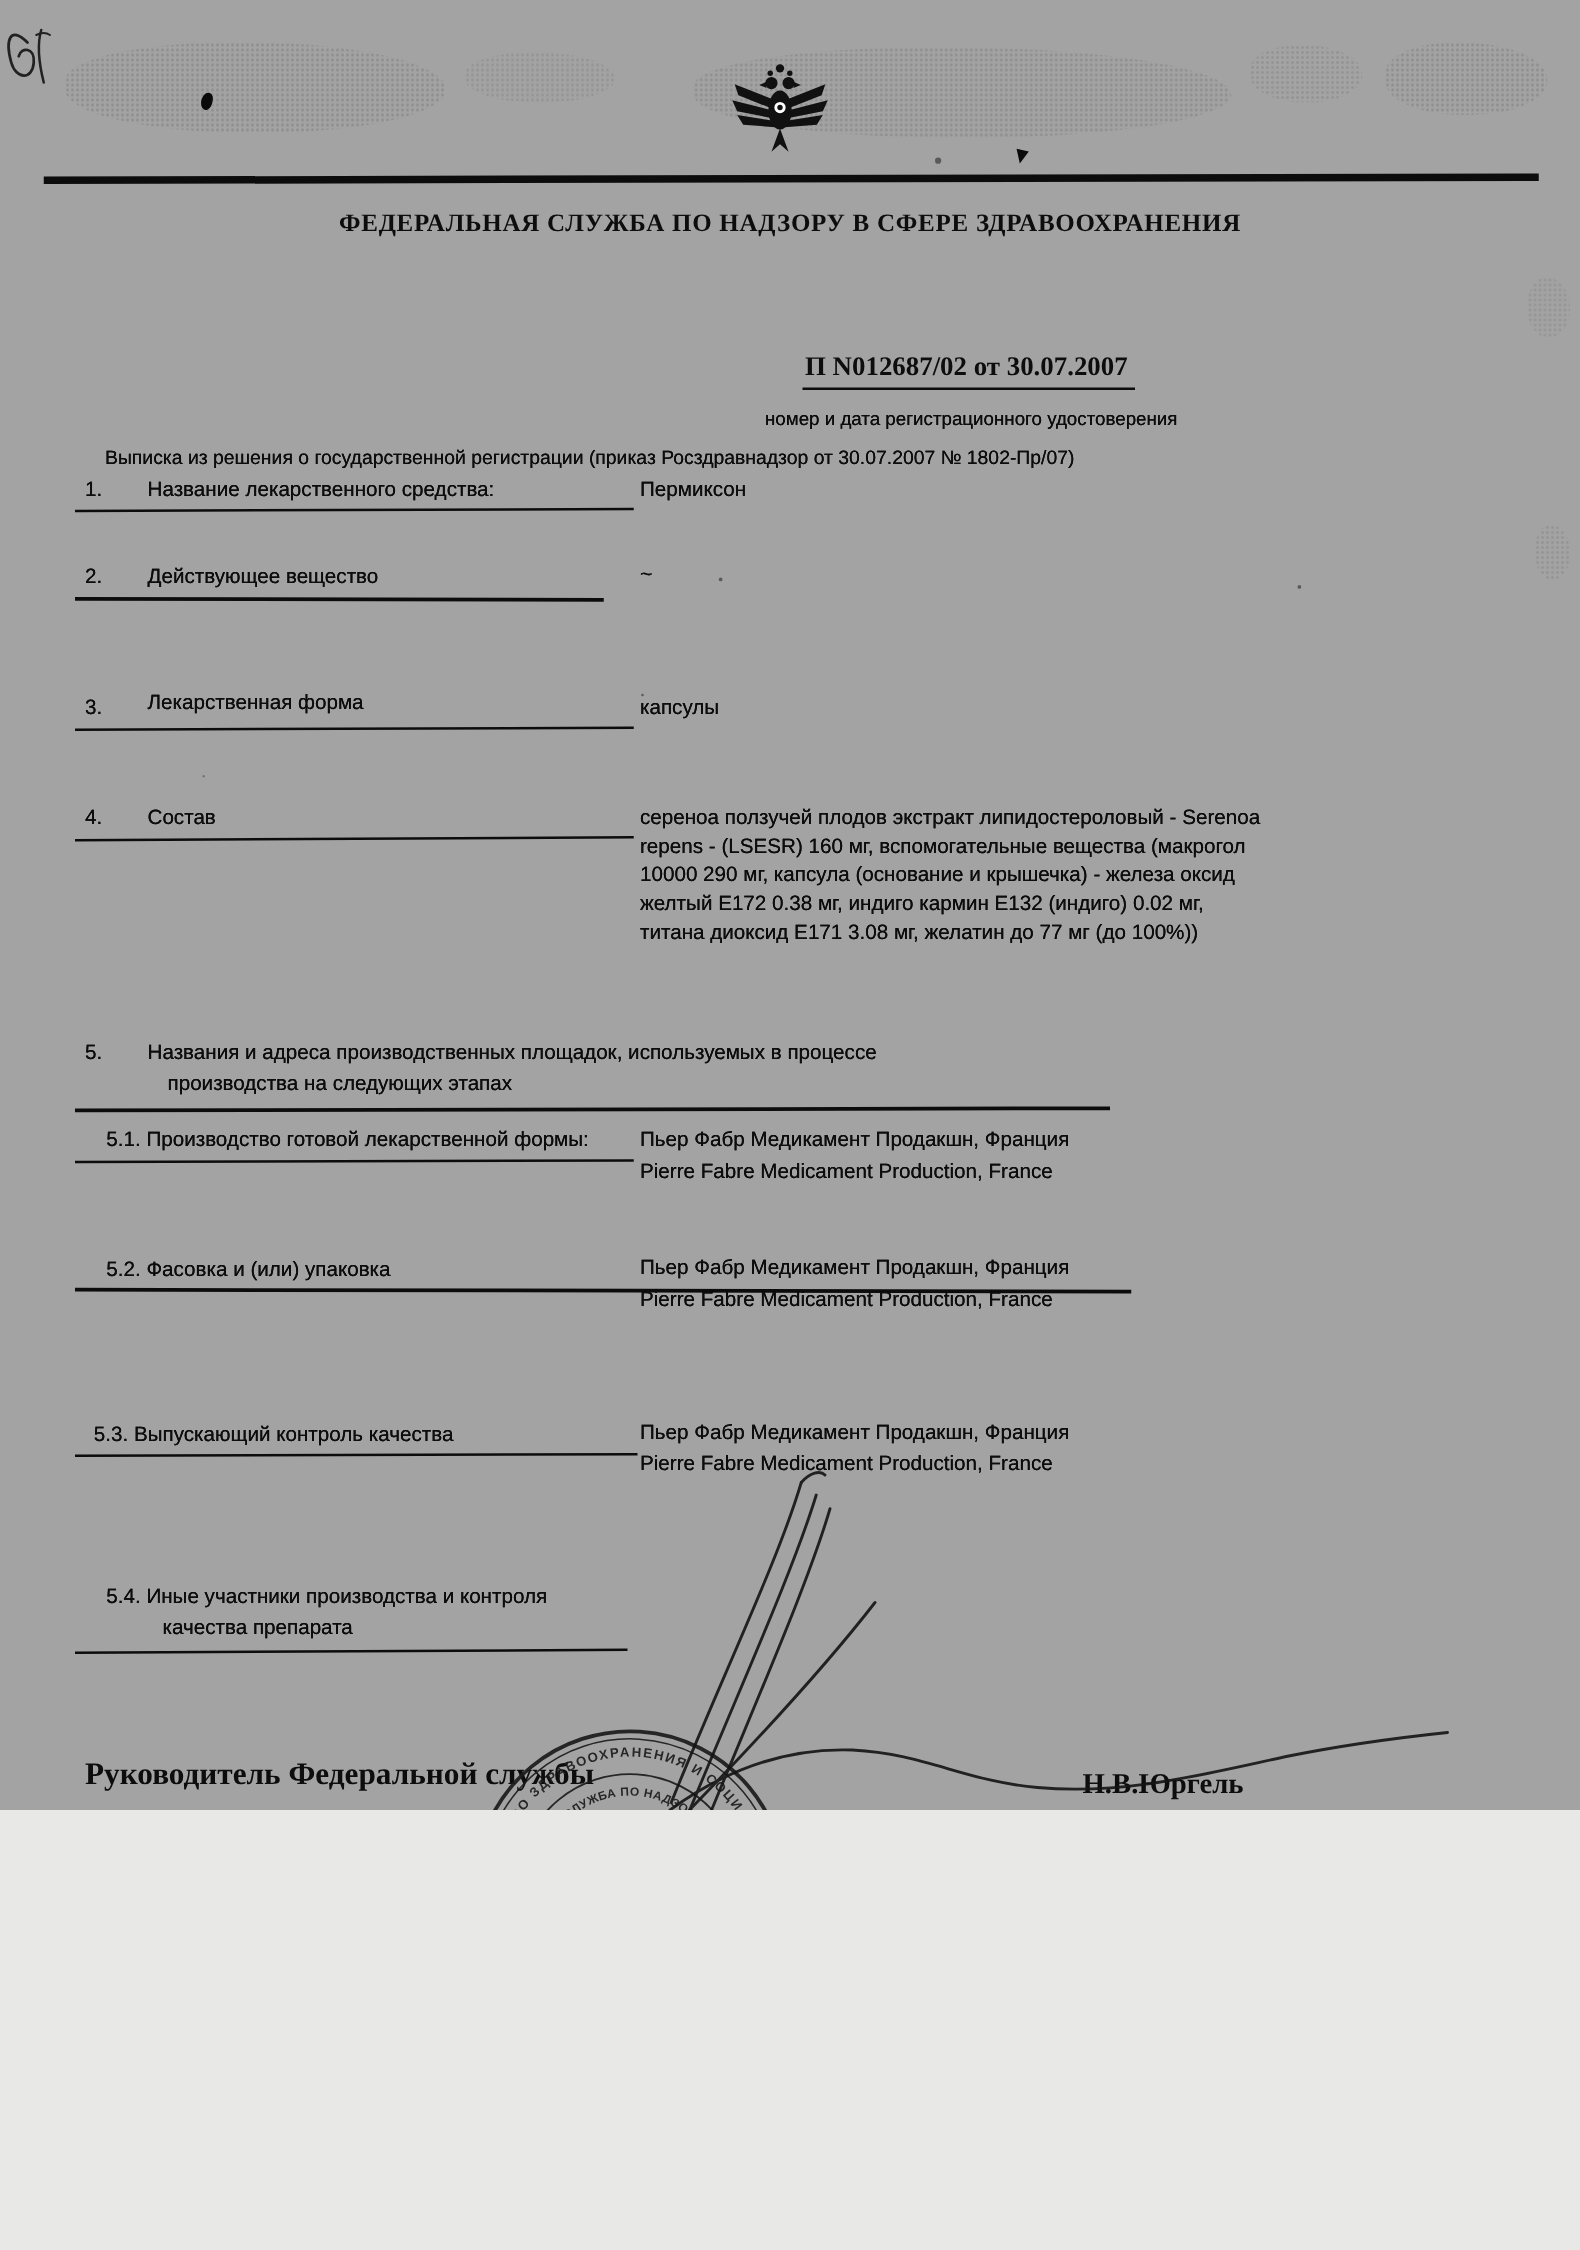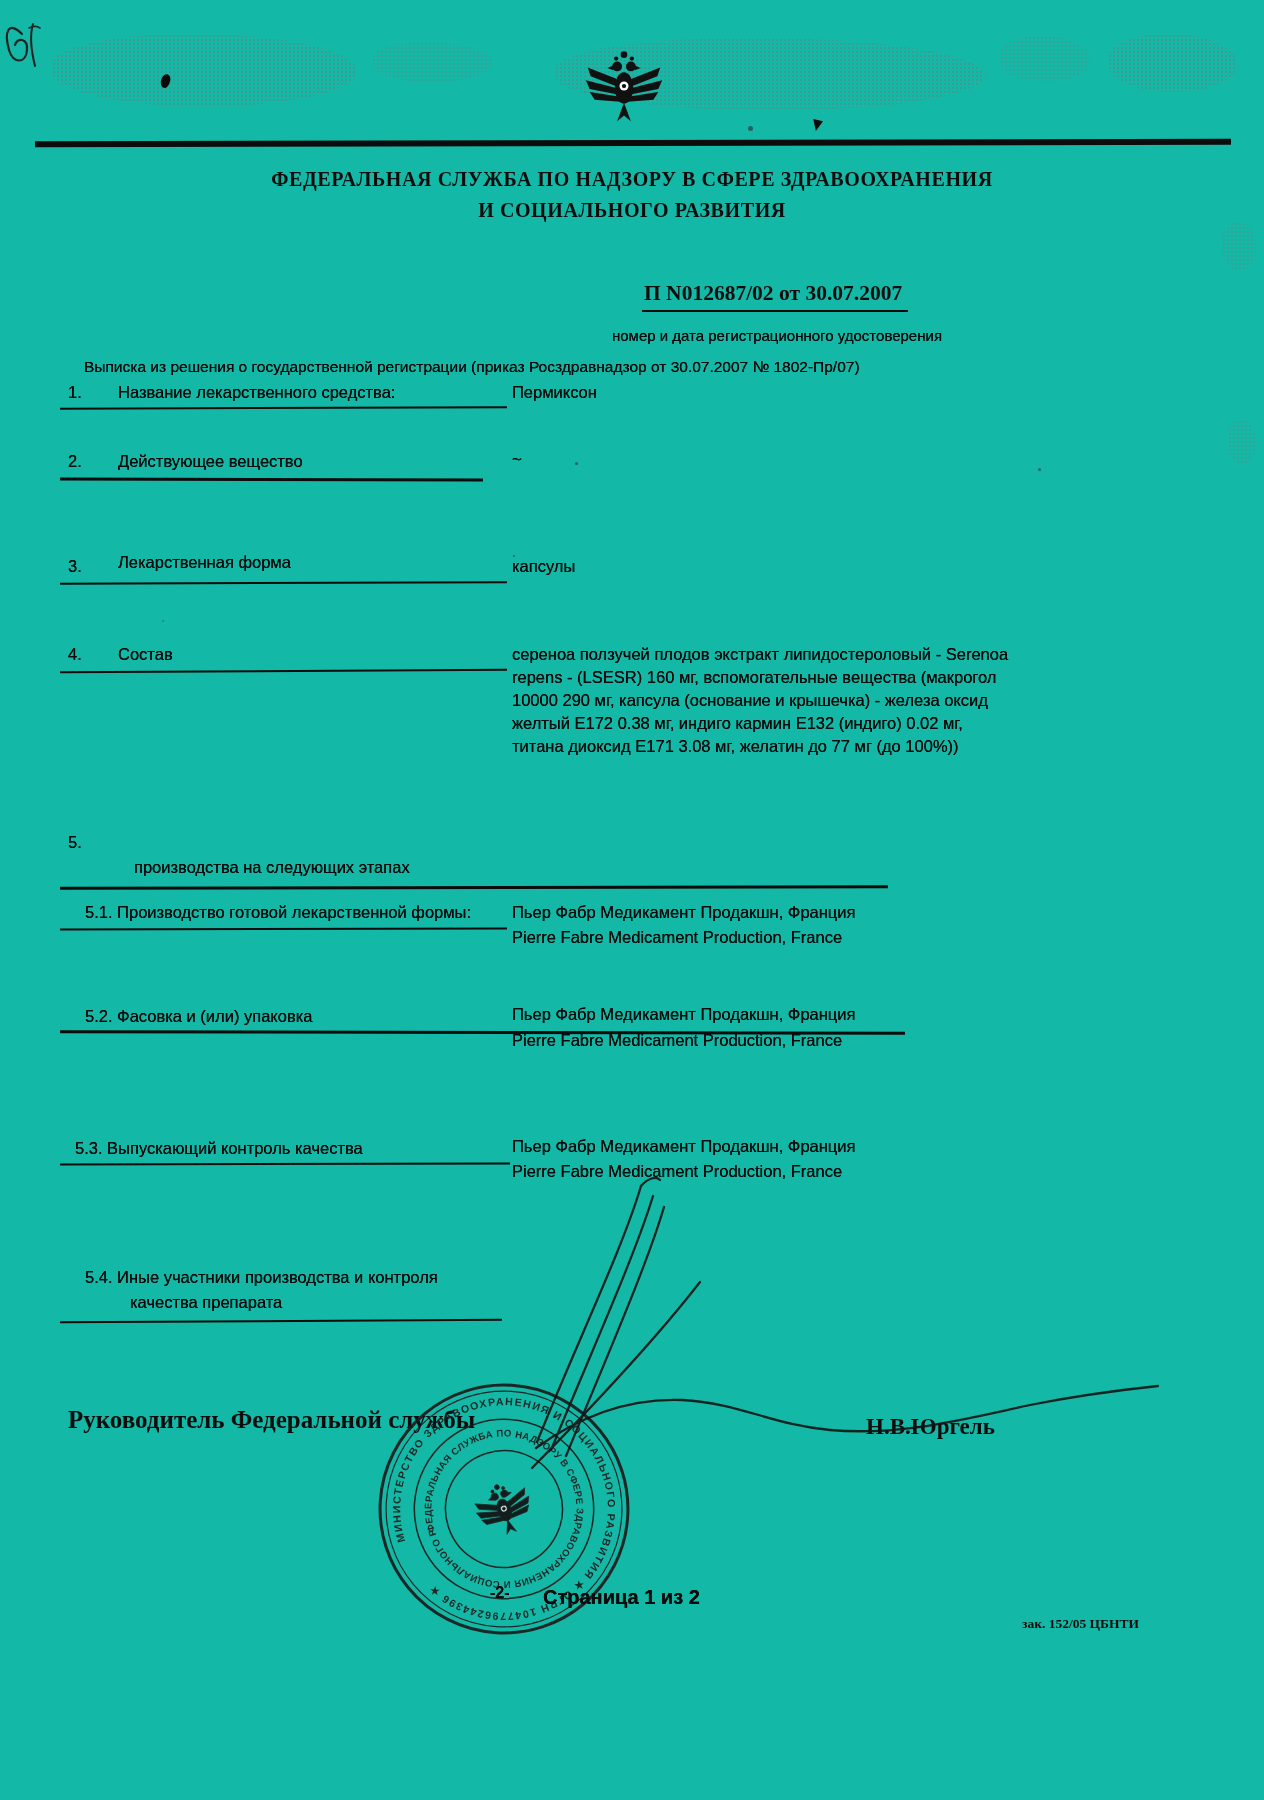--- a/index.html
+++ b/index.html
@@ -1,18 +1,18 @@
 <!DOCTYPE html>
 <html><head>
 <meta charset="utf-8">
 <style>
   html,body{margin:0;padding:0;background:#e8e8e6;}
   .page{
-    position:relative;width:1264px;height:1800px;margin:0 auto;
-    background:#14b8a6;overflow:hidden;
+    position:relative;width:1264px;height:1448px;margin:0 auto;
+    background:#a3a3a3;overflow:hidden;
     font-family:"Liberation Sans",sans-serif;color:#0d0d0d;
   }
   .t{position:absolute;white-space:nowrap;}
   .sans{font-family:"Liberation Sans",sans-serif;font-weight:500;text-shadow:0 0 .45px #000;}
   .serif{font-family:"Liberation Serif","DejaVu Serif",serif;}
   .rule{position:absolute;background:#0c0c0c;height:2px;}
   .noise{
     position:absolute;opacity:.42;border-radius:45% 55% 50% 50%;
     background-image:radial-gradient(#777 1px,rgba(0,0,0,0) 1.3px);
     background-size:4px 4px;filter:blur(.4px);
@@ -69,21 +69,20 @@
   <div class="noise" style="left:1222px;top:222px;width:34px;height:48px;opacity:.3;"></div>
   <div class="noise" style="left:1228px;top:420px;width:28px;height:44px;opacity:.28;"></div>
   <div class="speck" style="left:575px;top:462px;"></div>
   <div class="speck" style="left:1038px;top:468px;"></div>
   <div class="speck" style="left:513px;top:555px;width:2px;height:2px;"></div>
   <div class="speck" style="left:162px;top:620px;width:2px;height:2px;opacity:.4;"></div>
 
   <div class="rule" style="left:35px;top:140px;width:1196px;height:6px;transform:rotate(-0.12deg);"></div>
 
   <div class="t serif" style="left:0;right:0;top:168px;text-align:center;font-size:20px;font-weight:600;letter-spacing:.6px;">ФЕДЕРАЛЬНАЯ СЛУЖБА ПО НАДЗОРУ В СФЕРЕ ЗДРАВООХРАНЕНИЯ</div>
-  <div class="t serif" style="left:0;right:0;top:199px;text-align:center;font-size:20px;font-weight:600;letter-spacing:.6px;">И СОЦИАЛЬНОГО РАЗВИТИЯ</div>
 
   <div class="t serif" style="left:642px;top:281px;font-size:21.5px;font-weight:600;border-bottom:2.5px solid #0c0c0c;padding:0 6px 4px 2px;">П N012687/02 от 30.07.2007</div>
   <div class="t sans" style="left:560px;top:327px;width:382px;text-align:right;font-size:15px;">номер и дата регистрационного удостоверения</div>
 
   <div class="t sans" style="left:84px;top:358px;font-size:15.5px;">Выписка из решения о государственной регистрации (приказ Росздравнадзор  от 30.07.2007 № 1802-Пр/07)</div>
 
   <div class="t sans" style="left:68px;top:383px;font-size:16.5px;">1.</div>
   <div class="t sans" style="left:118px;top:383px;font-size:16.5px;">Название лекарственного средства:</div>
   <div class="rule" style="left:60px;top:407px;width:447px;transform:rotate(-0.18deg);"></div>
   <div class="t sans" style="left:512px;top:383px;font-size:16.5px;">Пермиксон</div>
@@ -97,20 +96,21 @@
   <div class="t sans" style="left:118px;top:553px;font-size:16.5px;">Лекарственная форма</div>
   <div class="rule" style="left:60px;top:582px;width:447px;transform:rotate(-0.2deg);"></div>
   <div class="t sans" style="left:512px;top:557px;font-size:16.5px;">капсулы</div>
 
   <div class="t sans" style="left:68px;top:645px;font-size:16.5px;">4.</div>
   <div class="t sans" style="left:118px;top:645px;font-size:16.5px;">Состав</div>
   <div class="rule" style="left:60px;top:670px;width:447px;transform:rotate(-0.3deg);"></div>
   <div class="t sans wrapblock" style="left:512px;top:643px;width:502px;font-size:16.5px;line-height:23px;">сереноа ползучей плодов экстракт липидостероловый - Serenoa repens - (LSESR) 160 мг, вспомогательные вещества (макрогол 10000 290 мг, капсула (основание и крышечка) - железа оксид желтый Е172 0.38 мг, индиго кармин Е132 (индиго) 0.02 мг, титана диоксид Е171 3.08 мг, желатин до 77 мг (до 100%))</div>
 
   <div class="t sans" style="left:68px;top:833px;font-size:16.5px;">5.</div>
+  <div class="t sans" style="left:118px;top:833px;font-size:16.5px;">Названия и адреса производственных площадок, используемых в процессе</div>
   <div class="t sans" style="left:134px;top:858px;font-size:16.5px;">производства на следующих этапах</div>
   <div class="rule" style="left:60px;top:886px;width:828px;height:2.5px;transform:rotate(-0.12deg);"></div>
 
   <div class="t sans" style="left:85px;top:903px;font-size:16.5px;">5.1. Производство готовой лекарственной формы:</div>
   <div class="rule" style="left:60px;top:928px;width:447px;transform:rotate(-0.15deg);"></div>
   <div class="t sans" style="left:512px;top:903px;font-size:16.5px;">Пьер Фабр Медикамент Продакшн, Франция</div>
   <div class="t sans" style="left:512px;top:928px;font-size:16.5px;">Pierre Fabre Medicament Production, France</div>
 
   <div class="t sans" style="left:85px;top:1007px;font-size:16.5px;text-align:center;">5.2. Фасовка и (или) упаковка</div>
   <div class="rule" style="left:60px;top:1031px;width:845px;height:2.5px;transform:rotate(0.1deg);"></div>

